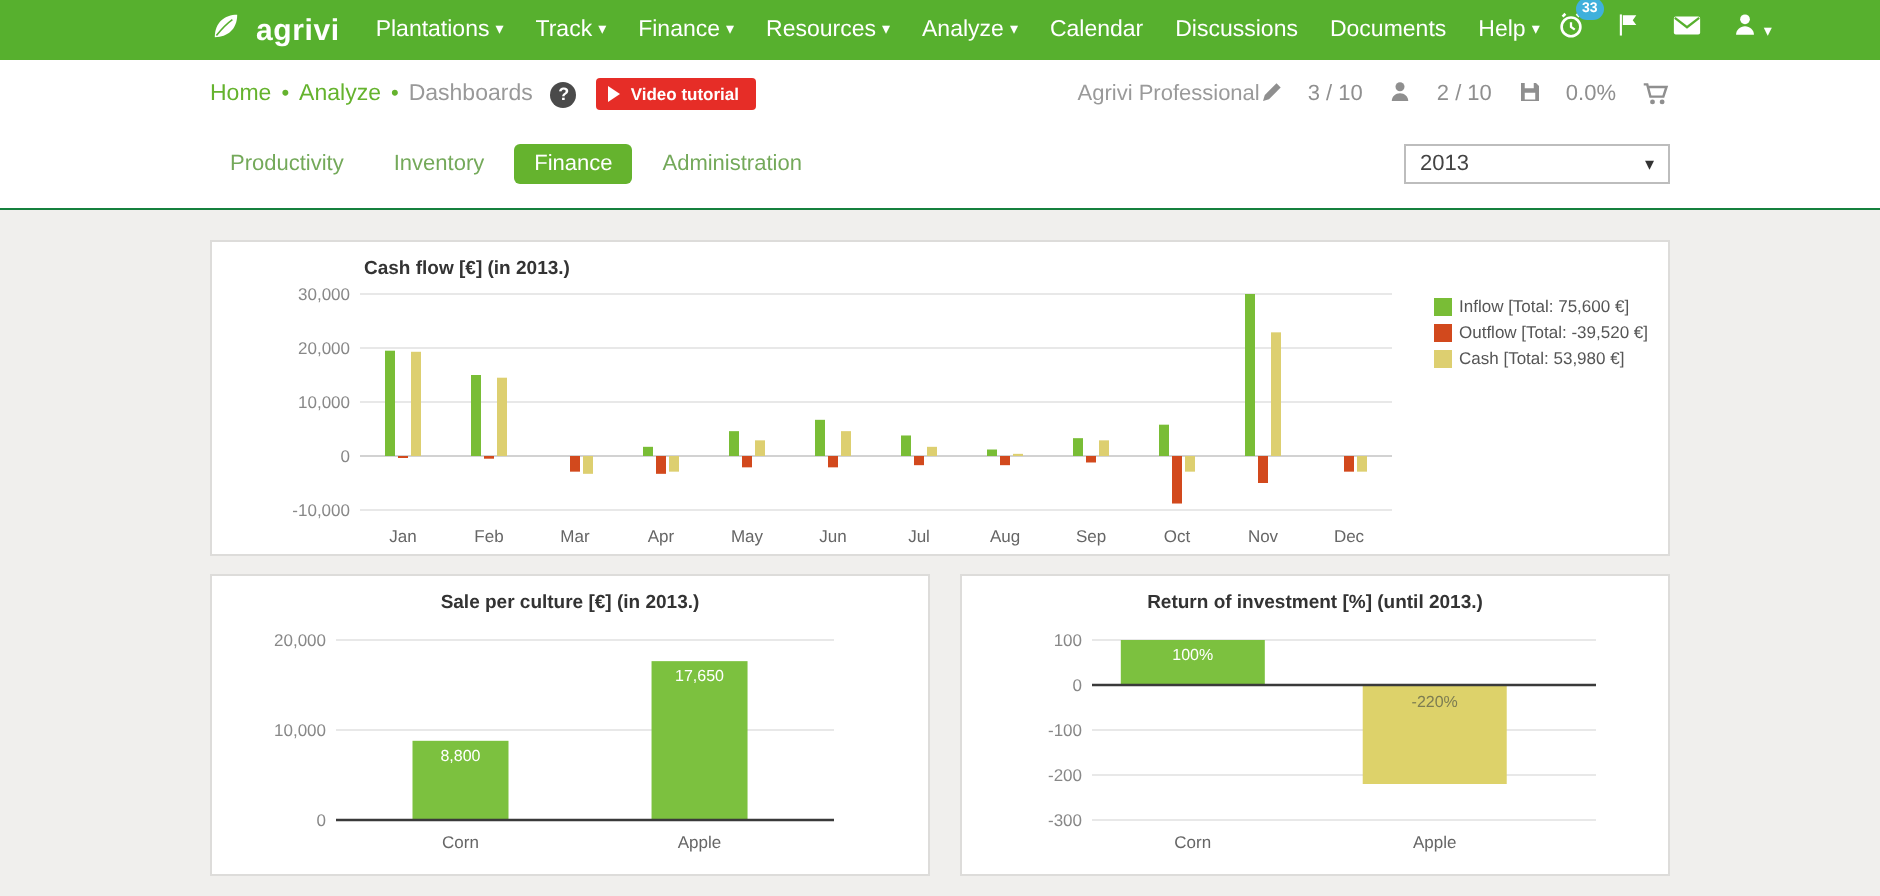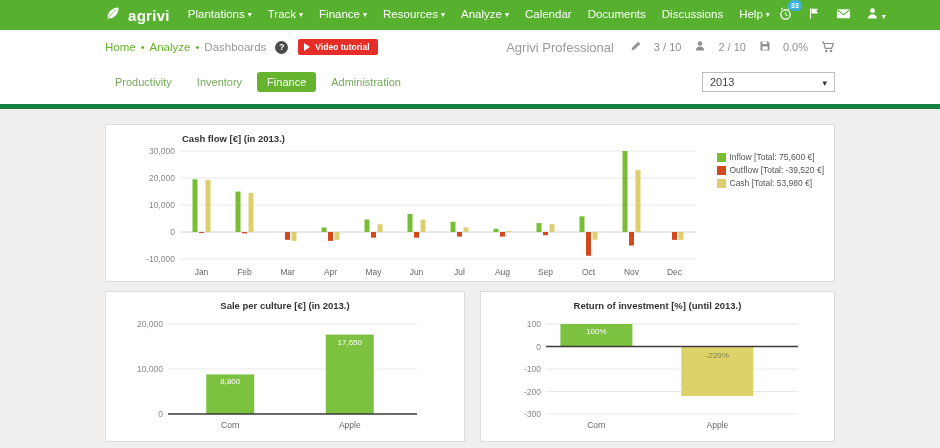--- a/index.html
+++ b/index.html
@@ -17,31 +17,31 @@
   .brand { display:flex; align-items:center; gap:7px; cursor:pointer; }
   .brand-text { color:#fff; font-weight:bold; font-size:15px; letter-spacing:.3px; }
   .nav-menu { display:flex; margin-left:10px; }
   .nav-item { color:#fff; font-size:11.5px; line-height:30px; padding:0 8px; text-decoration:none; cursor:pointer; white-space:nowrap; }
   .caret::after { content:"▾"; font-size:8px; margin-left:3px; position:relative; top:-1px; }
   .nav-icons { margin-left:auto; display:flex; align-items:center; gap:15px; }
   .nav-icon { position:relative; display:inline-flex; align-items:center; cursor:pointer; color:#fff; }
   .badge { position:absolute; top:-6px; right:-9px; background:#3fb0dc; color:#fff; font-size:7px; line-height:9px; border-radius:7px; padding:1px 3px; font-weight:bold; }
 
   
-  .header { background:#fff; border-bottom:5px solid #15803d; }
+  .header { background:#fff; border-bottom:1px solid #15803d; }
   .crumb-row { display:flex; align-items:center; height:34px; }
   .crumb-link { color:#65b32e; font-size:11.5px; cursor:pointer; }
   .sep { color:#65b32e; font-size:11px; margin:0 5px; }
   .crumb-current { color:#999; font-size:11.5px; margin-right:9px; }
   .help-dot { width:13px; height:13px; border-radius:50%; background:#4a4a4a; color:#fff; display:inline-flex; align-items:center; justify-content:center; margin-right:10px; cursor:pointer; flex:0 0 auto; }
   .help-dot::after { content:"?"; font-size:9px; font-weight:bold; }
   .video-btn { background:#e62d27; color:#fff; font-size:8.5px; font-weight:bold; border-radius:2px; padding:3px 8px 3px 6px; display:inline-flex; align-items:center; gap:5px; cursor:pointer; text-decoration:none; }
   .play { width:0; height:0; border-left:6px solid #fff; border-top:4px solid transparent; border-bottom:4px solid transparent; }
   .crumb-spacer { flex:1; }
-  .plan-label { color:#9a9a9a; font-size:13px; margin-right:16px; }
+  .plan-label { color:#9a9a9a; font-size:11px; }
   .usage { color:#8f8f8f; font-size:11px; display:inline-flex; align-items:center; gap:12px; margin-right:13px; }
   .cart-btn { display:inline-flex; cursor:pointer; }
 
   .tabs-row { display:flex; align-items:center; justify-content:space-between; padding:8px 0 12px; }
   .tabs { display:flex; align-items:flex-start; }
   .tab { color:#74a95a; font-size:11px; padding:4px 10px; margin-right:5px; text-decoration:none; cursor:pointer; border-radius:3px; }
   .tab.active { background:#65b32e; color:#fff; }
   .year-select { width:133px; height:20px; border:1px solid #bdbdbd; background:#fff; display:flex; align-items:center; justify-content:space-between; padding:0 7px; font-size:11px; color:#444; cursor:pointer; }
   .select-caret::after { content:"▾"; font-size:9px; color:#333; }
 
@@ -78,22 +78,22 @@
       </span>
       <span class="brand-text">agrivi</span>
     </a>
     <div class="nav-menu">
       <a class="nav-item"><span>Plantations</span><span class="caret"></span></a>
       <a class="nav-item"><span>Track</span><span class="caret"></span></a>
       <a class="nav-item"><span>Finance</span><span class="caret"></span></a>
       <a class="nav-item"><span>Resources</span><span class="caret"></span></a>
       <a class="nav-item"><span>Analyze</span><span class="caret"></span></a>
       <a class="nav-item"><span>Calendar</span></a>
+      <a class="nav-item"><span>Discussions</span></a>
       <a class="nav-item"><span>Documents</span></a>
-      <a class="nav-item"><span>Discussions</span></a>
       <a class="nav-item"><span>Help</span><span class="caret"></span></a>
     </div>
     <div class="nav-icons">
       <a class="nav-icon">
         <span>
           <svg viewBox="0 0 16 16" width="15" height="15">
               <circle cx="8" cy="9" r="5" fill="none" stroke="#fff" stroke-width="1.4"></circle>
               <path d="M8 6.5V9l2 1.5" stroke="#fff" stroke-width="1.2" fill="none"></path>
               <path d="M3.5 3.5L5 2M12.5 3.5L11 2" stroke="#fff" stroke-width="1.4"></path>
             </svg>

